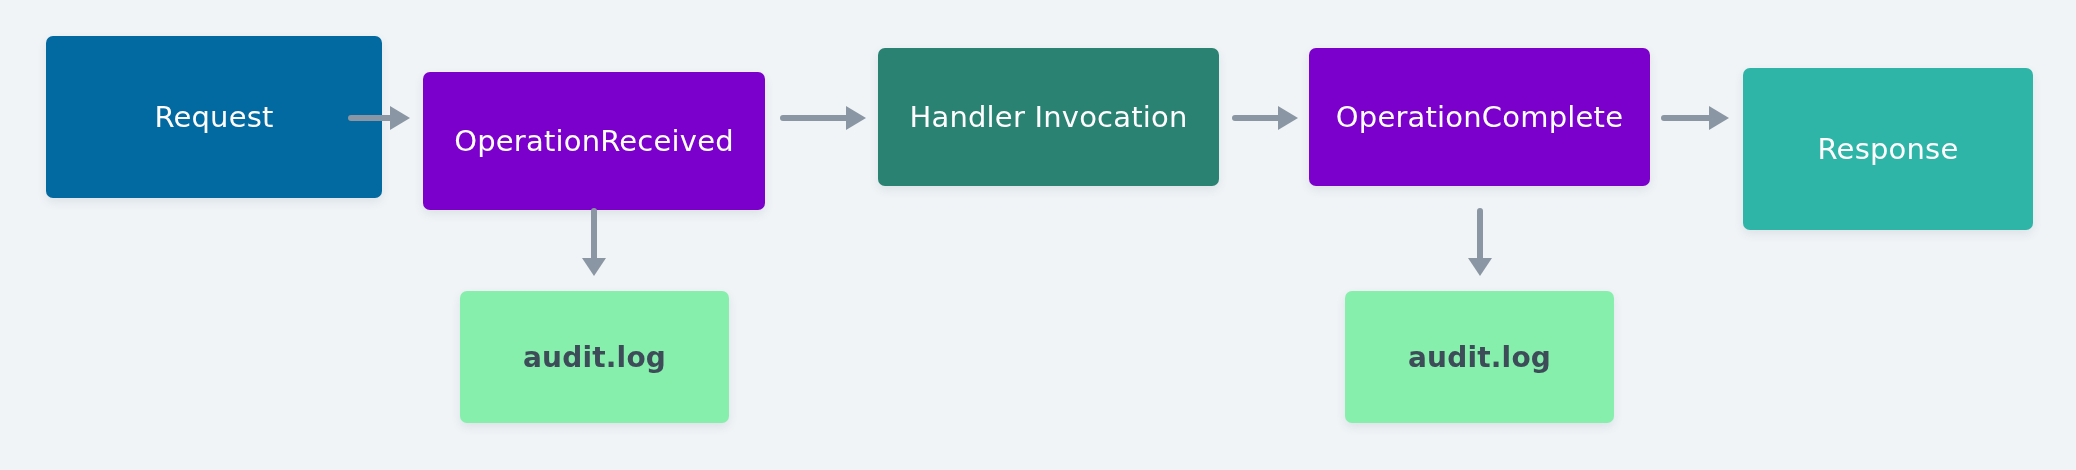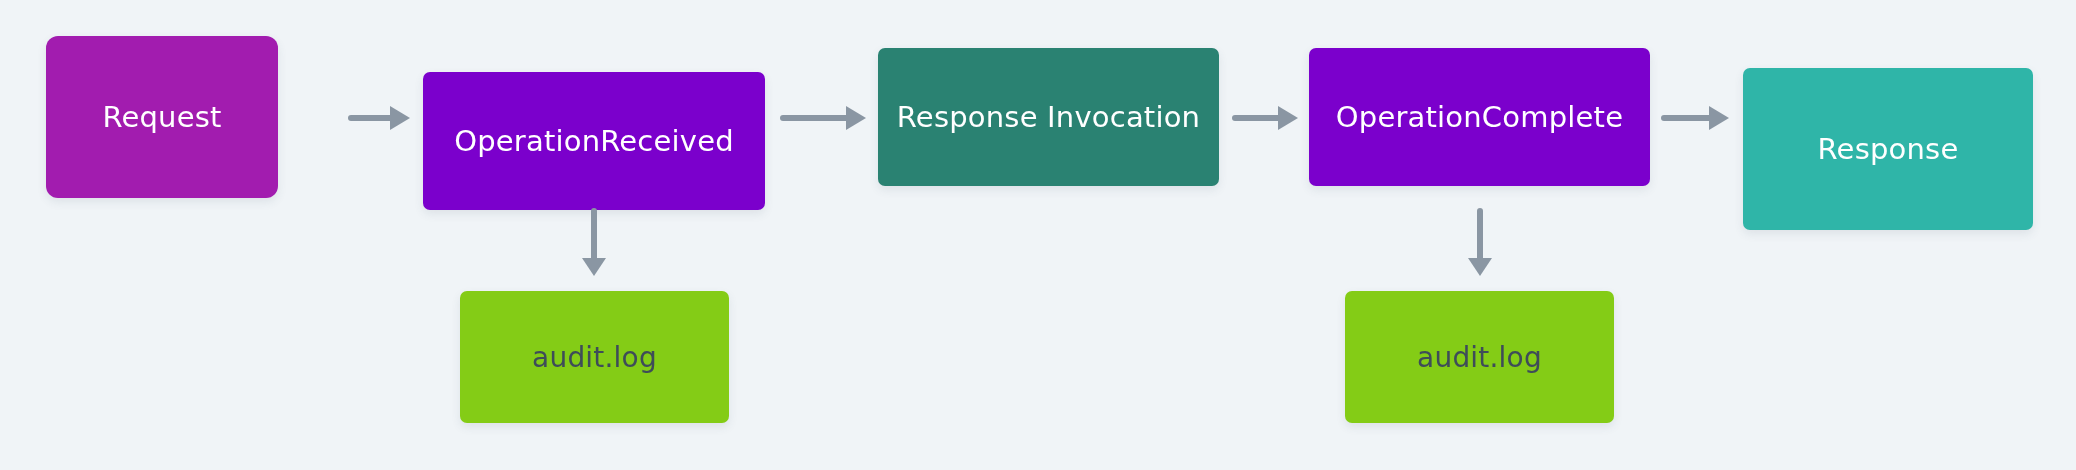--- a/index.html
+++ b/index.html
@@ -12,39 +12,40 @@
   .node {
     position: absolute;
     display: flex; align-items: center; justify-content: center;
     border-radius: 7px;
     color: #FFFFFF;
     font-size: 29px;
     letter-spacing: 0.2px;
     box-shadow: 0 4px 10px rgba(60, 80, 100, 0.10);
   }
   .node.log {
-    background: #84cc16;
+    background: #86efac;
     color: #3E4C59;
     font-size: 28px;
+    font-weight: bold;
   }
   .arrow { position: absolute; }
 </style>
 </head>
 <body>
 
-<div class="node" style="left:46px; top:36px; width:232px; height:162px; background:#a21caf;border-radius:12px;">
+<div class="node" style="left:46px; top:36px; width:336px; height:162px; background:#0369a1;">
   <span>Request</span>
 </div>
 
 <div class="node" style="left:423px; top:48px; width:342px; height:138px; background:#7B00CC;margin-top:24px;">
   <span>OperationReceived</span>
 </div>
 
 <div class="node" style="left:878px; top:48px; width:341px; height:138px; background:#2A8272;">
-  <span>Response Invocation</span>
+  <span>Handler Invocation</span>
 </div>
 
 <div class="node" style="left:1309px; top:48px; width:341px; height:138px; background:#7B00CC;">
   <span>OperationComplete</span>
 </div>
 
 <div class="node" style="left:1743px; top:36px; width:290px; height:162px; background:#2FB5A8;margin-top:32px;">
   <span>Response</span>
 </div>
 

